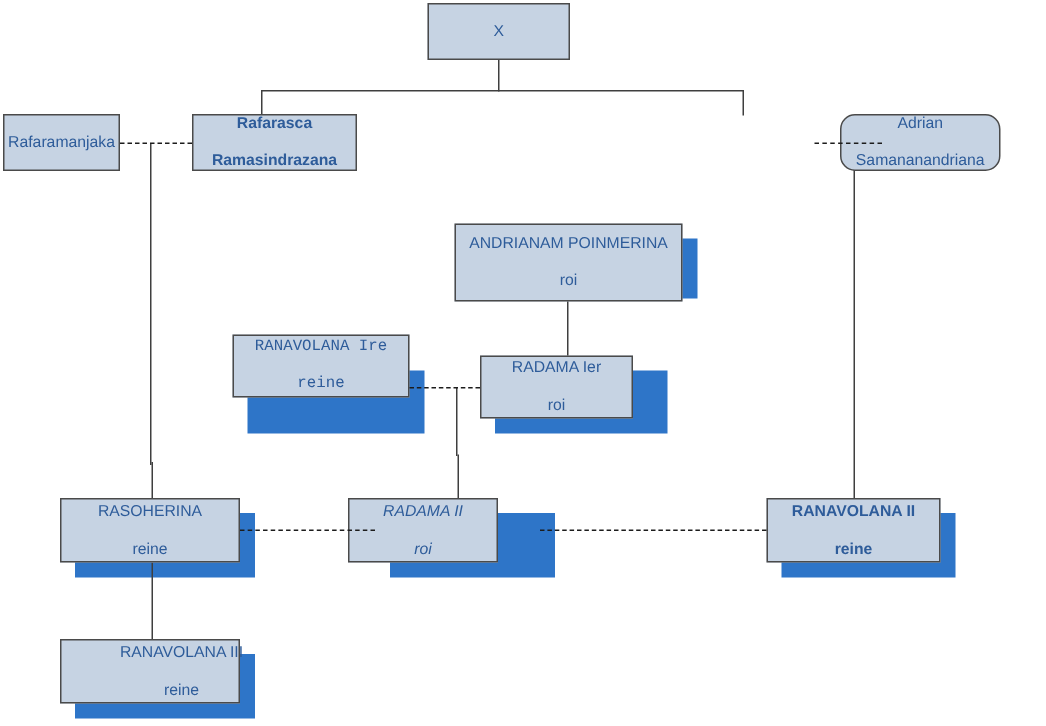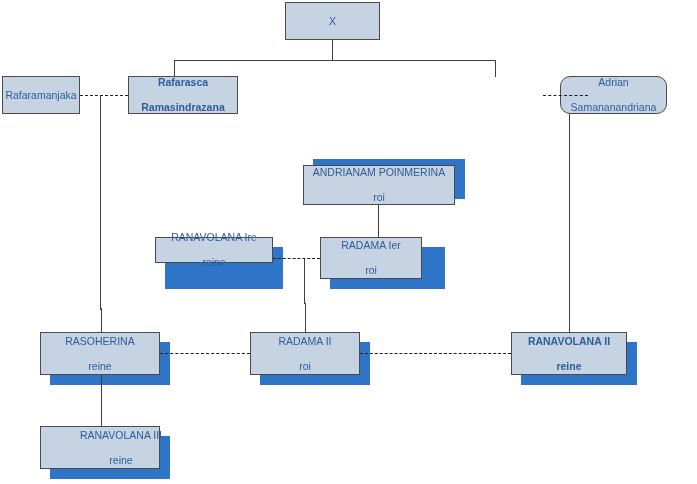--- a/index.html
+++ b/index.html
@@ -110,41 +110,41 @@
     <span class="nm">Rafarasca</span>
     <span class="rl">Ramasindrazana</span>
   </div>
 
 
   <div class="node" style="left:560px; top:76px; width:107px; height:38px;border-radius:10px;">
     <span class="nm">Adrian</span>
     <span class="rl">Samananandriana</span>
   </div>
 
-  <div class="node" style="left:303px; top:165px; width:152px; height:40px;">
+  <div class="node" style="left:303px; top:149px; width:152px; height:52px;">
     <span class="nm">ANDRIANAM POINMERINA</span>
     <span class="rl">roi</span>
   </div>
 
-  <div class="node" style="left:155px; top:237px; width:118px; height:26px;">
+  <div class="node" style="left:155px; top:223px; width:118px; height:42px;font-family:Liberation Mono, monospace;">
     <span class="nm">RANAVOLANA Ire</span>
     <span class="rl">reine</span>
   </div>
 
   <div class="node" style="left:320px; top:237px; width:102px; height:42px;">
     <span class="nm">RADAMA Ier</span>
     <span class="rl">roi</span>
   </div>
 
   <div class="node" style="left:40px; top:332px; width:120px; height:43px;">
     <span class="nm">RASOHERINA</span>
     <span class="rl">reine</span>
   </div>
 
-  <div class="node" style="left:250px; top:332px; width:110px; height:43px;">
+  <div class="node" style="left:232px; top:332px; width:100px; height:43px;font-style:italic;">
     <span class="nm">RADAMA II</span>
     <span class="rl">roi</span>
   </div>
 
   <div class="node" style="left:511px; top:332px; width:116px; height:43px;font-weight:bold;">
     <span class="nm">RANAVOLANA II</span>
     <span class="rl">reine</span>
   </div>
 
   <div class="node" style="left:40px; top:426px; width:120px; height:43px;padding-left:45px;">

